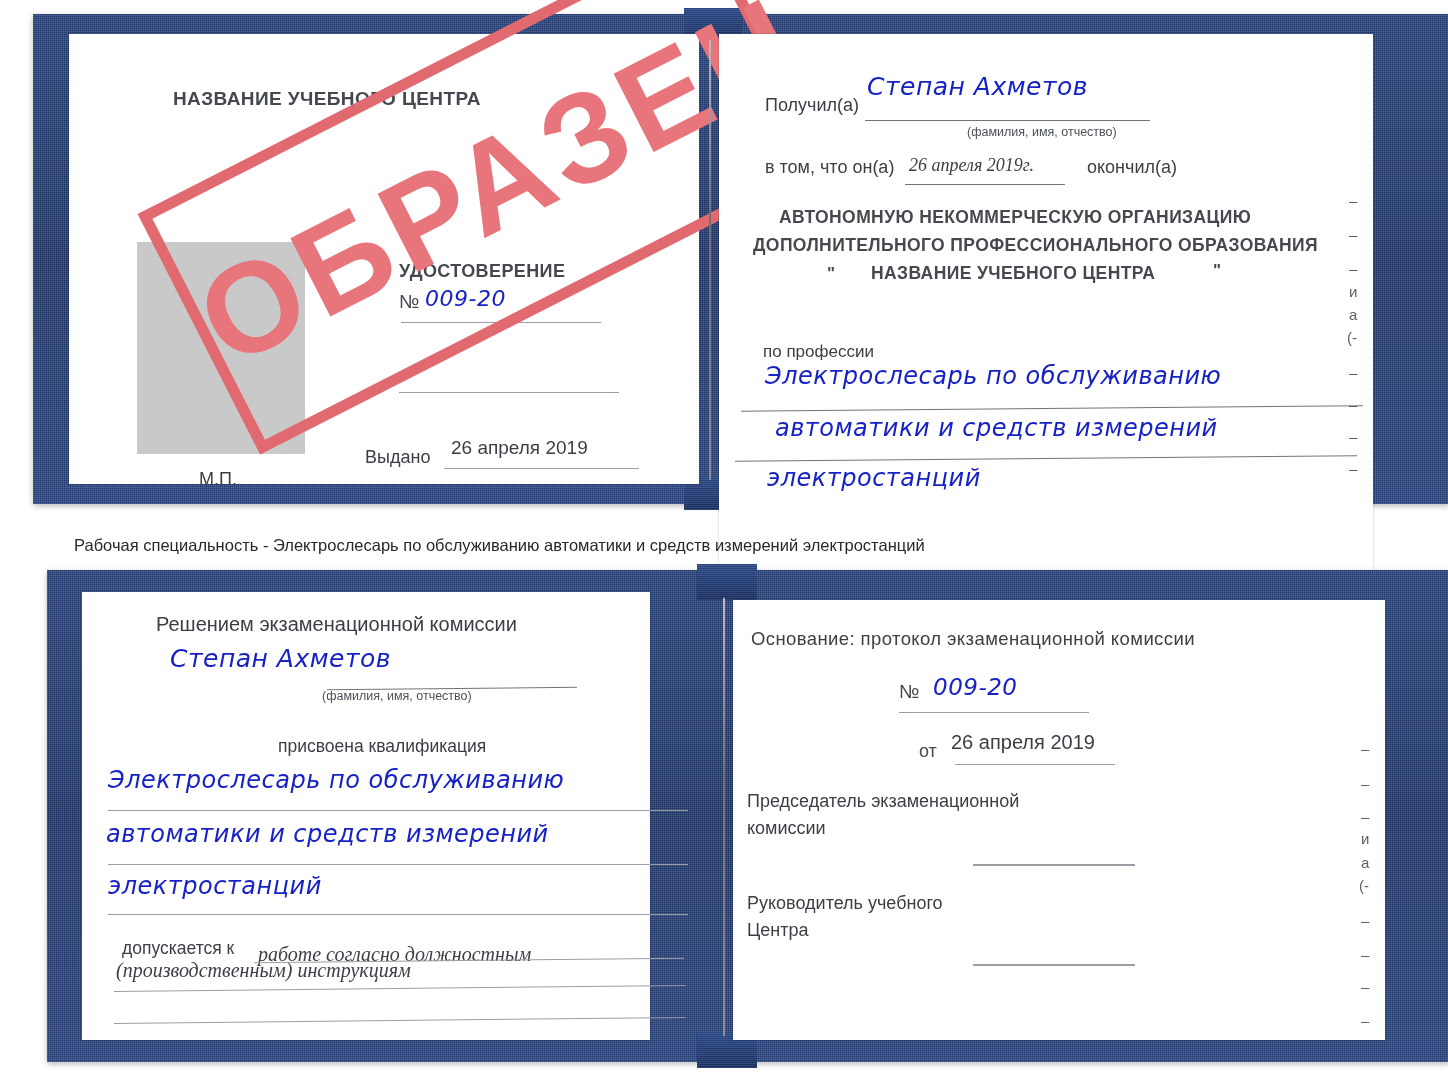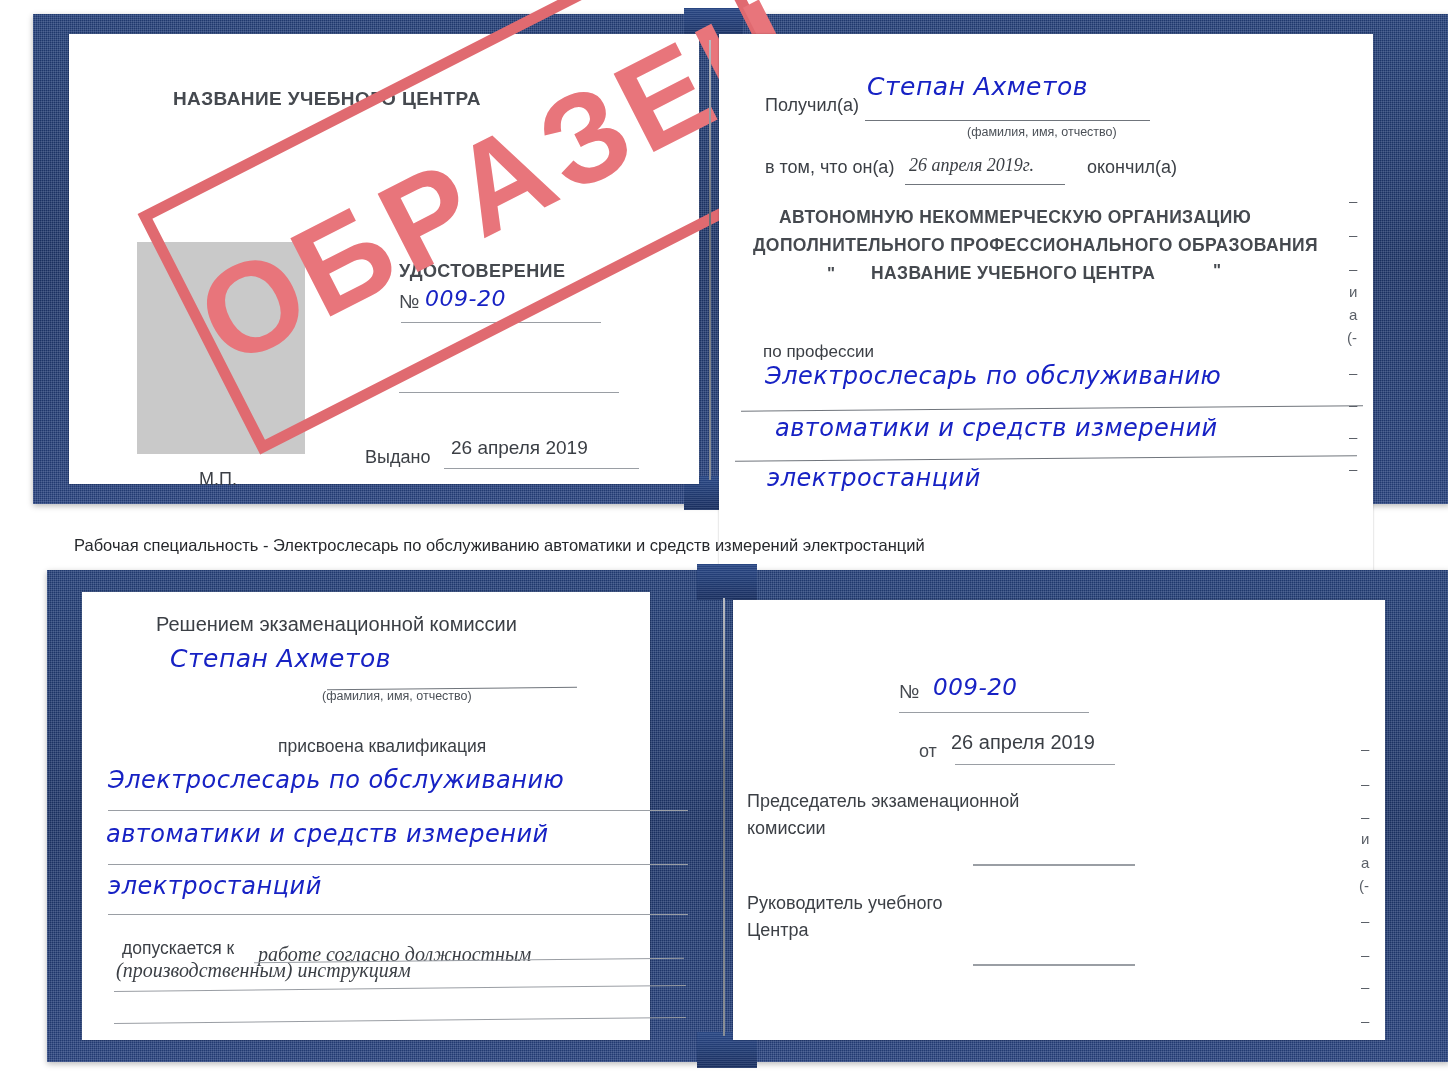--- a/index.html
+++ b/index.html
@@ -241,20 +241,21 @@
 
     <div class="rule" style="left:172px; top:368px; width:430px; transform:rotate(-0.6deg);"></div>
     <div class="rule" style="left:32px; top:396px; width:572px; transform:rotate(-0.6deg);"></div>
     <div class="rule" style="left:32px; top:428px; width:572px; transform:rotate(-0.6deg);"></div>
   </div>
 
   <div class="gutter" style="left:676px; top:28px; height:438px;"></div>
 
   <div class="page" style="left:686px; top:30px; width:652px; height:440px;">
 
+    <div class="t" style="left:18px; top:30px; font-size:18.5px; color:#3b3f45; letter-spacing:0.4px;">Основание: протокол экзаменационной комиссии</div>
 
     <div class="t" style="left:166px; top:82px; font-size:19px; color:#45494f;">№</div>
     <div class="t hand" style="left:200px; top:76px; font-size:23px;">009-20</div>
     <div class="rule" style="left:166px; top:112px; width:190px;"></div>
 
     <div class="t" style="left:186px; top:142px; font-size:18px; color:#45494f;">от</div>
     <div class="t" style="left:218px; top:132px; font-size:20px; color:#3b3f45;">26 апреля 2019</div>
     <div class="rule" style="left:222px; top:164px; width:160px;"></div>
 
     <div class="t" style="left:14px; top:192px; font-size:18px;">Председатель экзаменационной</div>

